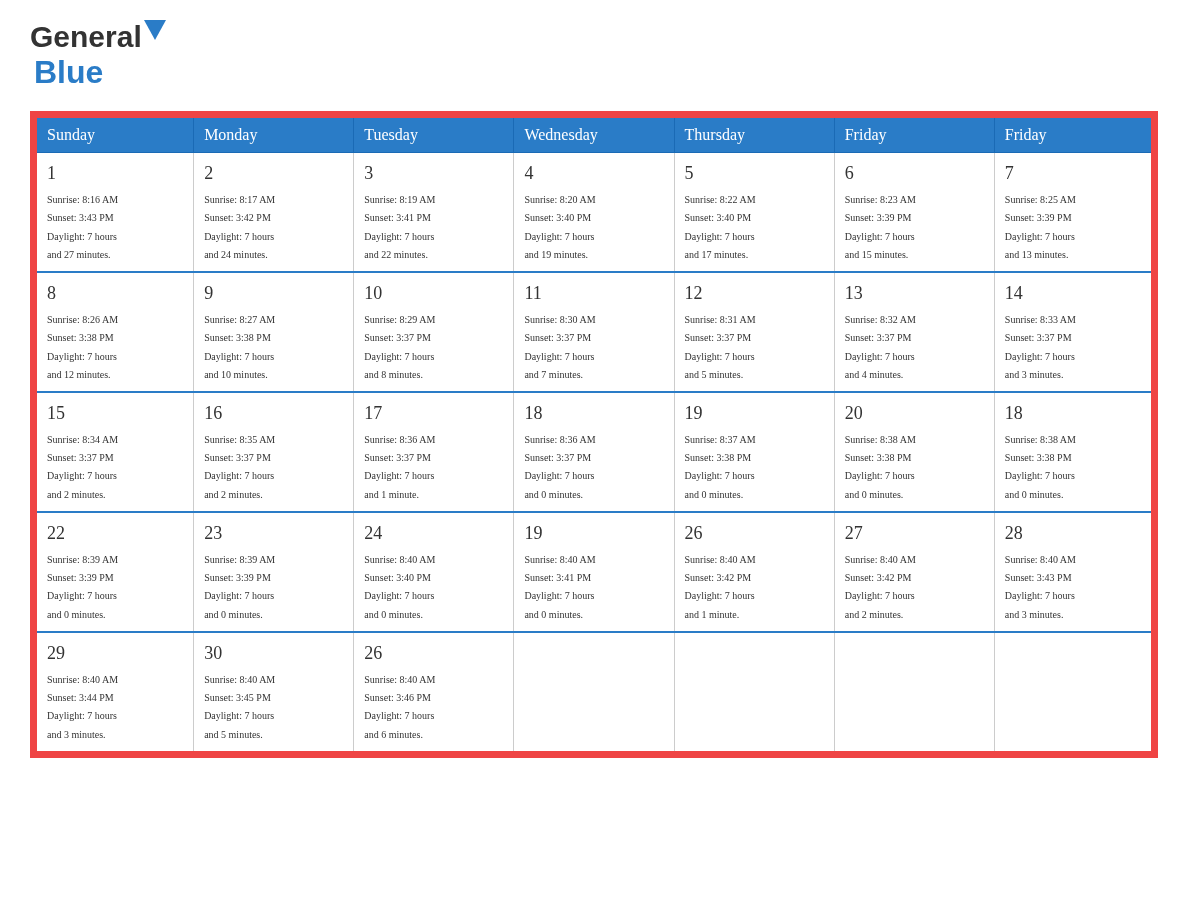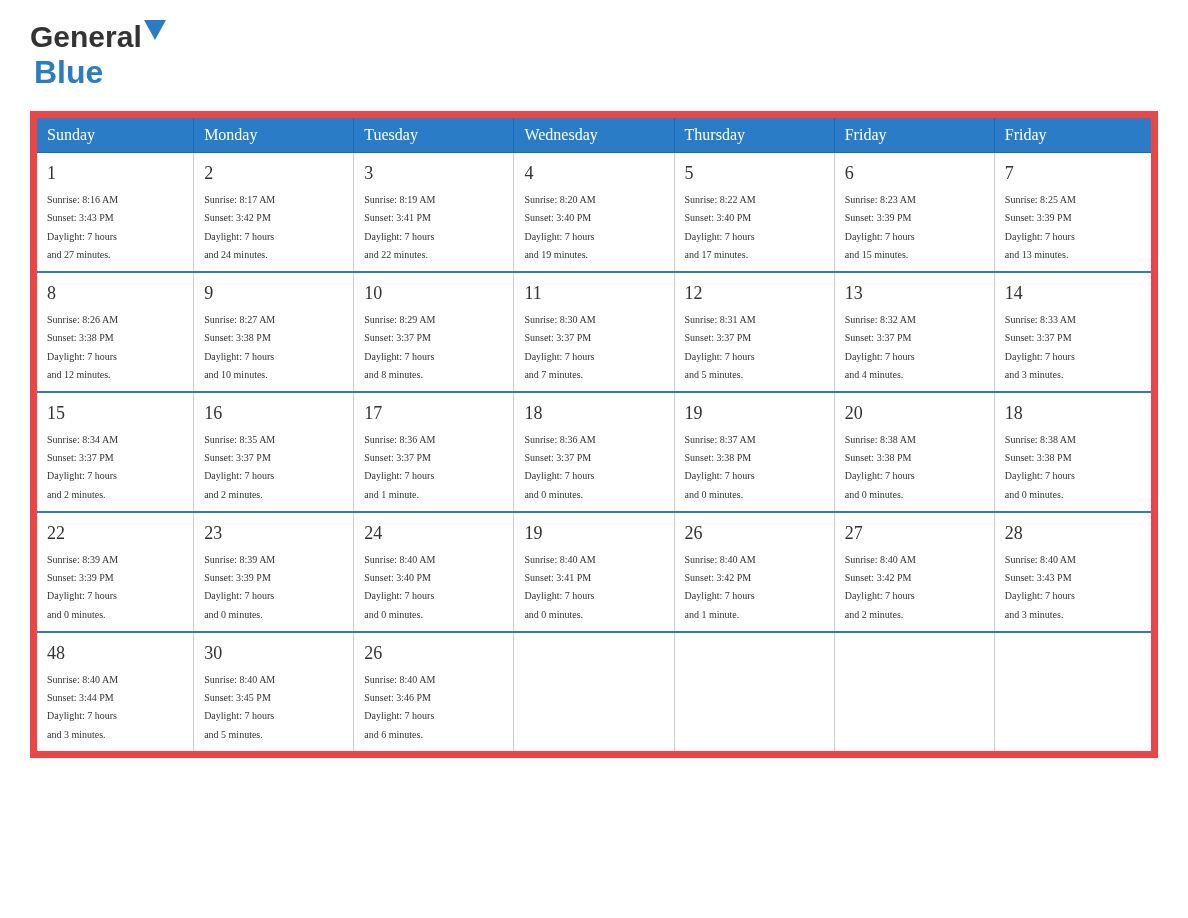--- a/index.html
+++ b/index.html
@@ -166,21 +166,21 @@
         <td><span class="day-num">19</span>
 <span class="day-info">Sunrise: 8:40 AM<br>Sunset: 3:41 PM<br>Daylight: 7 hours<br>and 0 minutes.</span></td>
         <td><span class="day-num">26</span>
 <span class="day-info">Sunrise: 8:40 AM<br>Sunset: 3:42 PM<br>Daylight: 7 hours<br>and 1 minute.</span></td>
         <td><span class="day-num">27</span>
 <span class="day-info">Sunrise: 8:40 AM<br>Sunset: 3:42 PM<br>Daylight: 7 hours<br>and 2 minutes.</span></td>
         <td><span class="day-num">28</span>
 <span class="day-info">Sunrise: 8:40 AM<br>Sunset: 3:43 PM<br>Daylight: 7 hours<br>and 3 minutes.</span></td>
       </tr>
       <tr>
-        <td><span class="day-num">48</span>
+        <td><span class="day-num">29</span>
 <span class="day-info">Sunrise: 8:40 AM<br>Sunset: 3:44 PM<br>Daylight: 7 hours<br>and 3 minutes.</span></td>
         <td><span class="day-num">30</span>
 <span class="day-info">Sunrise: 8:40 AM<br>Sunset: 3:45 PM<br>Daylight: 7 hours<br>and 5 minutes.</span></td>
         <td><span class="day-num">26</span>
 <span class="day-info">Sunrise: 8:40 AM<br>Sunset: 3:46 PM<br>Daylight: 7 hours<br>and 6 minutes.</span></td>
         <td></td>
         <td></td>
         <td></td>
         <td></td>
       </tr>

